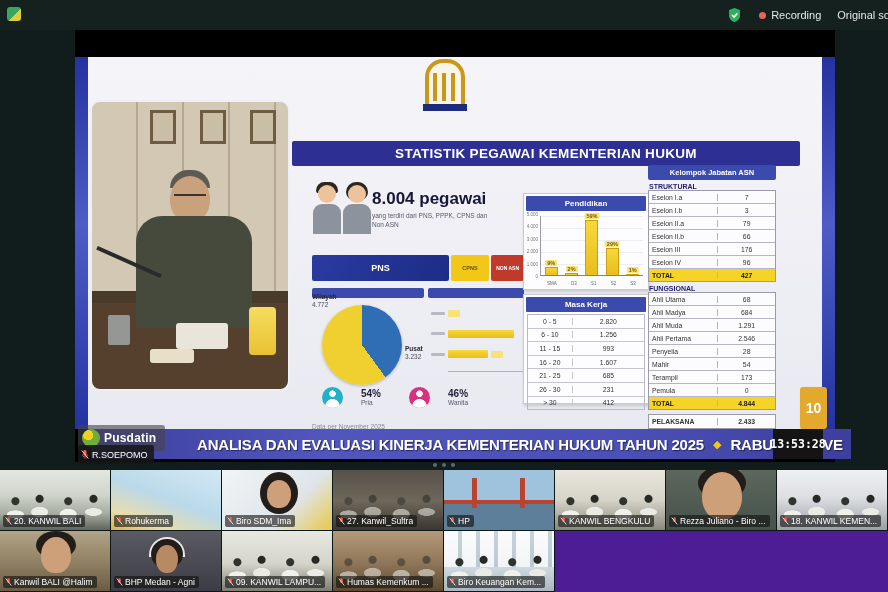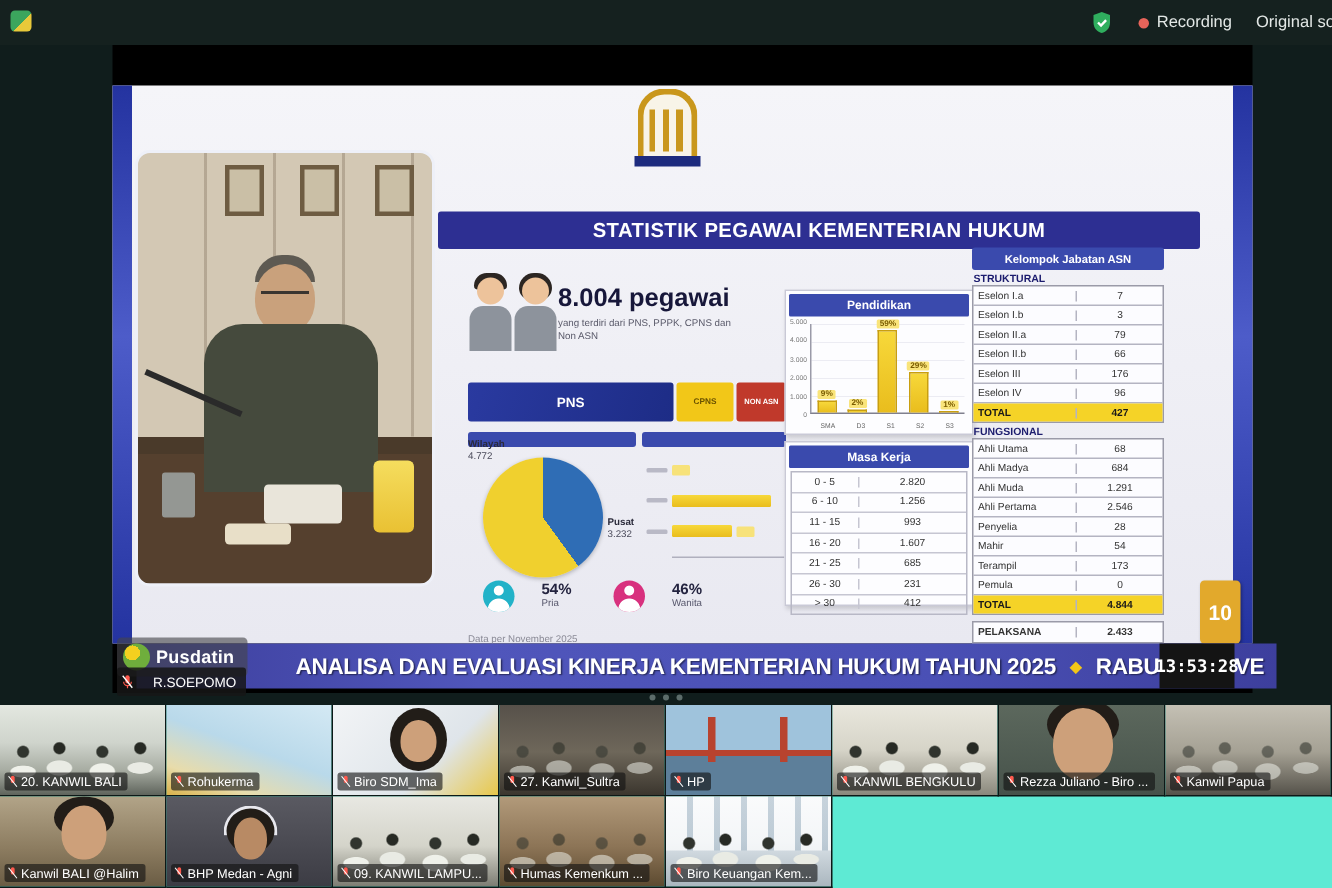--- a/index.html
+++ b/index.html
@@ -146,28 +146,28 @@
   .ticker .t1,.ticker .t2{font-size:15px;font-weight:800;letter-spacing:-.2px;text-shadow:1px 1px 1px rgba(0,0,0,.5)}
   .diamond{color:#f2c718;font-size:11px}
   .timebox{position:absolute;right:12px;top:399px;width:50px;height:30px;background:#141414;color:#fff;
     font-family:"DejaVu Sans Mono",monospace;font-size:11.5px;font-weight:bold;display:flex;
     align-items:center;justify-content:center}
   .pusdatin{position:absolute;left:3px;top:395px;height:26px;background:rgba(70,70,74,.62);border-radius:3px;
     display:flex;align-items:center;gap:4px;padding:0 9px 0 4px;z-index:5}
   .pusic{width:18px;height:18px;border-radius:50%;background:radial-gradient(circle at 35% 35%,#f4d01f 0 5px,#6fae3c 5px 100%)}
   .pusdatin b{color:#fff;font-size:12px;letter-spacing:.2px}
   .nametag{position:absolute;left:3px;top:415px;height:19px;background:rgba(22,22,22,.85);border-radius:2px;
-    display:flex;align-items:center;gap:13px;padding:0 6px 0 3px;z-index:6}
+    display:flex;align-items:center;gap:3px;padding:0 6px 0 3px;z-index:6}
   .nametag span{color:#fff;font-size:9px}
   
   .grip{position:absolute;left:430px;top:463px;width:28px;display:flex;gap:5px;justify-content:center}
   .grip i{width:4px;height:4px;border-radius:50%;background:#5c6c6a}
   
   .grid{position:absolute;left:0;top:470px;width:888px;height:122px;display:grid;
-    grid-template-columns:repeat(8,111px);grid-template-rows:61px 61px;background:#5eead4}
+    grid-template-columns:repeat(8,111px);grid-template-rows:61px 61px;background:#4c1d95}
   .tile{position:relative;overflow:hidden;border-right:1px solid #0c1817;border-bottom:1px solid #0c1817;box-sizing:border-box}
   .tag{position:absolute;left:3px;bottom:3px;display:flex;align-items:center;gap:2px;
     background:rgba(18,18,18,.62);border-radius:2px;padding:1px 4px 1px 2px;max-width:102px;z-index:4}
   .tag span{color:#fff;font-size:8.5px;white-space:nowrap;overflow:hidden;text-overflow:ellipsis}
   .ppl{position:absolute;inset:0;background-image:
     radial-gradient(circle at 14% 52%,#30342e 0 3.5px,transparent 4.5px),
     radial-gradient(ellipse at 14% 74%,#eff1ea 0 8px,transparent 9px),
     radial-gradient(circle at 36% 48%,#272a24 0 3.5px,transparent 4.5px),
     radial-gradient(ellipse at 36% 70%,#e9ebe4 0 8px,transparent 9px),
     radial-gradient(circle at 62% 52%,#30342e 0 3.5px,transparent 4.5px),
@@ -577,31 +577,31 @@
     <div class="facec" style="left:36px;top:2px;width:40px;height:48px"></div>
     <div class="tag">
         <svg width="7" height="10" viewBox="0 0 10 13">
           <rect x="3.2" y="1" width="3.6" height="7" rx="1.8" fill="#ff5a4e"></rect>
           <line x1="1" y1="1.5" x2="9" y2="11.5" stroke="#fff" stroke-width="1.1"></line>
         </svg>
         <span>Rezza Juliano - Biro ...</span>
       </div>
   </div>
 
-
-  <div class="tile s9">
-    <div class="ppl dim"></div>
-    <div class="tag">
-        <svg width="7" height="10" viewBox="0 0 10 13">
-          <rect x="3.2" y="1" width="3.6" height="7" rx="1.8" fill="#ff5a4e"></rect>
-          <line x1="1" y1="1.5" x2="9" y2="11.5" stroke="#fff" stroke-width="1.1"></line>
-        </svg>
-        <span>Kanwil Papua</span>
-      </div>
-  </div>
+  <div class="tile s8">
+    <div class="ppl"></div>
+    <div class="tag">
+        <svg width="7" height="10" viewBox="0 0 10 13">
+          <rect x="3.2" y="1" width="3.6" height="7" rx="1.8" fill="#ff5a4e"></rect>
+          <line x1="1" y1="1.5" x2="9" y2="11.5" stroke="#fff" stroke-width="1.1"></line>
+        </svg>
+        <span>18. KANWIL KEMEN...</span>
+      </div>
+  </div>
+
 
 
   <div class="tile s11">
     <div class="hairc" style="left:36px;top:0px;width:40px;height:28px"></div>
     <div class="facec" style="left:41px;top:6px;width:30px;height:36px"></div>
     <div class="tag">
         <svg width="7" height="10" viewBox="0 0 10 13">
           <rect x="3.2" y="1" width="3.6" height="7" rx="1.8" fill="#ff5a4e"></rect>
           <line x1="1" y1="1.5" x2="9" y2="11.5" stroke="#fff" stroke-width="1.1"></line>
         </svg>

